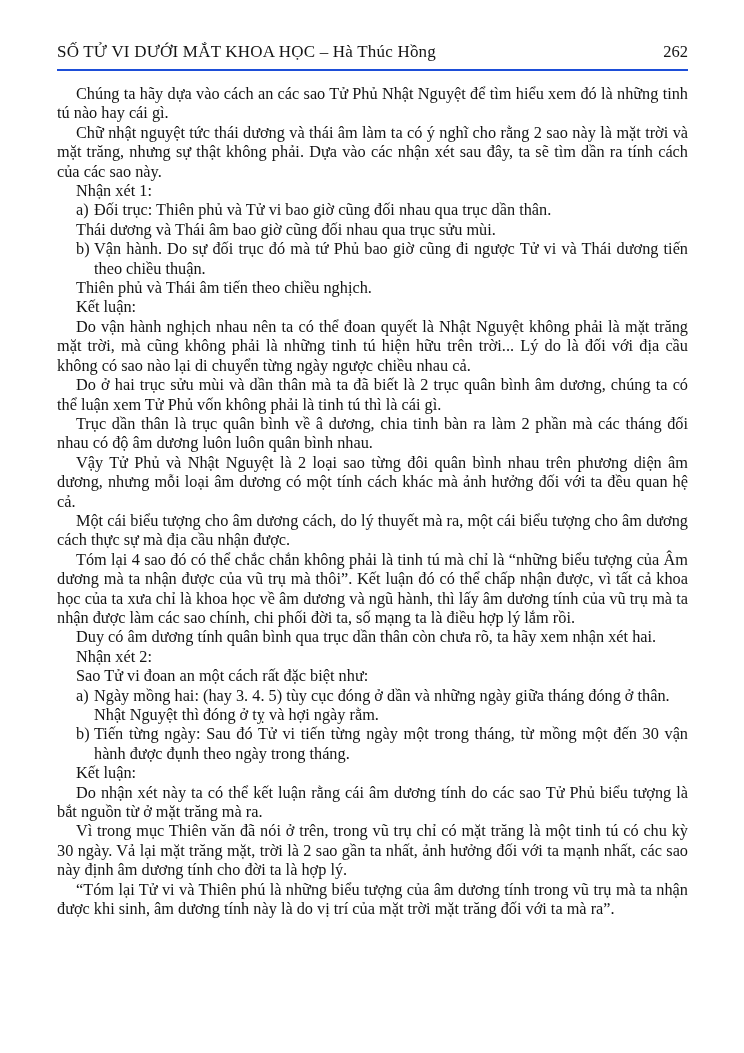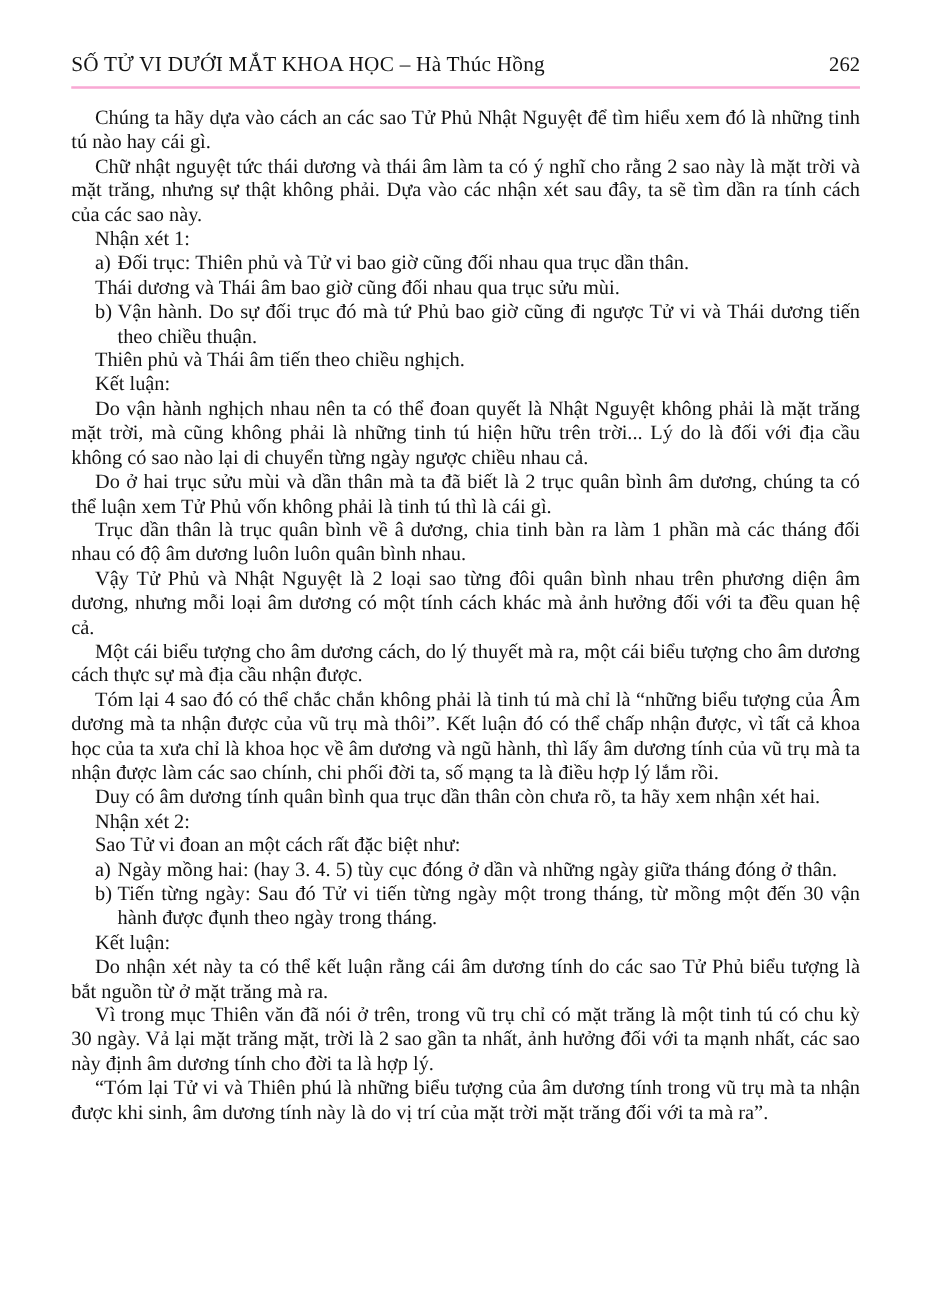--- a/index.html
+++ b/index.html
@@ -14,21 +14,21 @@
   .page {
     box-sizing: border-box;
     width: 744px;
     height: 1053px;
     padding: 42px 56px 0 57px;
   }
   .page-header {
     display: flex;
     justify-content: space-between;
     align-items: baseline;
-    border-bottom: 2px solid #f9a8d4;
+    border-bottom: 2px solid #1d4ed8;
     padding-bottom: 7px;
   }
   .book-title {
     font-size: 17px;
     letter-spacing: 0.2px;
     white-space: nowrap;
   }
   .page-number {
     font-size: 16.5px;
   }
@@ -61,27 +61,28 @@
       <p class="indent">Chúng ta hãy dựa vào cách an các sao Tử Phủ Nhật Nguyệt để tìm hiểu xem đó là những tinh tú nào hay cái gì.</p>
       <p class="indent">Chữ nhật nguyệt tức thái dương và thái âm làm ta có ý nghĩ cho rằng 2 sao này là mặt trời và mặt trăng, nhưng sự thật không phải. Dựa vào các nhận xét sau đây, ta sẽ tìm dần ra tính cách của các sao này.</p>
       <p class="indent">Nhận xét 1:</p>
       <p class="list"><span class="marker">a)</span>Đối trục: Thiên phủ và Tử vi bao giờ cũng đối nhau qua trục dần thân.</p>
       <p class="indent">Thái dương và Thái âm bao giờ cũng đối nhau qua trục sửu mùi.</p>
       <p class="list"><span class="marker">b)</span>Vận hành. Do sự đối trục đó mà tứ Phủ bao giờ cũng đi ngược Tử vi và Thái dương tiến theo chiều thuận.</p>
       <p class="indent">Thiên phủ và Thái âm tiến theo chiều nghịch.</p>
       <p class="indent">Kết luận:</p>
       <p class="indent">Do vận hành nghịch nhau nên ta có thể đoan quyết là Nhật Nguyệt không phải là mặt trăng mặt trời, mà cũng không phải là những tinh tú hiện hữu trên trời... Lý do là đối với địa cầu không có sao nào lại di chuyển từng ngày ngược chiều nhau cả.</p>
       <p class="indent">Do ở hai trục sửu mùi và dần thân mà ta đã biết là 2 trục quân bình âm dương, chúng ta có thể luận xem Tử Phủ vốn không phải là tinh tú thì là cái gì.</p>
-      <p class="indent">Trục dần thân là trục quân bình về â dương, chia tinh bàn ra làm 1 phần mà các tháng đối nhau có độ âm dương luôn luôn quân bình nhau.</p>
+      <p class="indent">Trục dần thân là trục quân bình về â dương, chia tinh bàn ra làm 2 phần mà các tháng đối nhau có độ âm dương luôn luôn quân bình nhau.</p>
       <p class="indent">Vậy Tử Phủ và Nhật Nguyệt là 2 loại sao từng đôi quân bình nhau trên phương diện âm dương, nhưng mỗi loại âm dương có một tính cách khác mà ảnh hưởng đối với ta đều quan hệ cả.</p>
       <p class="indent">Một cái biểu tượng cho âm dương cách, do lý thuyết mà ra, một cái biểu tượng cho âm dương cách thực sự mà địa cầu nhận được.</p>
       <p class="indent">Tóm lại 4 sao đó có thể chắc chắn không phải là tinh tú mà chỉ là “những biểu tượng của Âm dương mà ta nhận được của vũ trụ mà thôi”. Kết luận đó có thể chấp nhận được, vì tất cả khoa học của ta xưa chỉ là khoa học về âm dương và ngũ hành, thì lấy âm dương tính của vũ trụ mà ta nhận được làm các sao chính, chi phối đời ta, số mạng ta là điều hợp lý lắm rồi.</p>
       <p class="indent">Duy có âm dương tính quân bình qua trục dần thân còn chưa rõ, ta hãy xem nhận xét hai.</p>
       <p class="indent">Nhận xét 2:</p>
       <p class="indent">Sao Tử vi đoan an một cách rất đặc biệt như:</p>
       <p class="list"><span class="marker">a)</span>Ngày mồng hai: (hay 3. 4. 5) tùy cục đóng ở dần và những ngày giữa tháng đóng ở thân.</p>
+      <p class="sub">Nhật Nguyệt thì đóng ở tỵ và hợi ngày rằm.</p>
       <p class="list"><span class="marker">b)</span>Tiến từng ngày: Sau đó Tử vi tiến từng ngày một trong tháng, từ mồng một đến 30 vận hành được đụnh theo ngày trong tháng.</p>
       <p class="indent">Kết luận:</p>
       <p class="indent">Do nhận xét này ta có thể kết luận rằng cái âm dương tính do các sao Tử Phủ biểu tượng là bắt nguồn từ ở mặt trăng mà ra.</p>
       <p class="indent">Vì trong mục Thiên văn đã nói ở trên, trong vũ trụ chỉ có mặt trăng là một tinh tú có chu kỳ 30 ngày. Vả lại mặt trăng mặt, trời là 2 sao gần ta nhất, ảnh hưởng đối với ta mạnh nhất, các sao này định âm dương tính cho đời ta là hợp lý.</p>
       <p class="indent">“Tóm lại Tử vi và Thiên phú là những biểu tượng của âm dương tính trong vũ trụ mà ta nhận được khi sinh, âm dương tính này là do vị trí của mặt trời mặt trăng đối với ta mà ra”.</p>
     </div>
 </div>
 
 </body></html>

